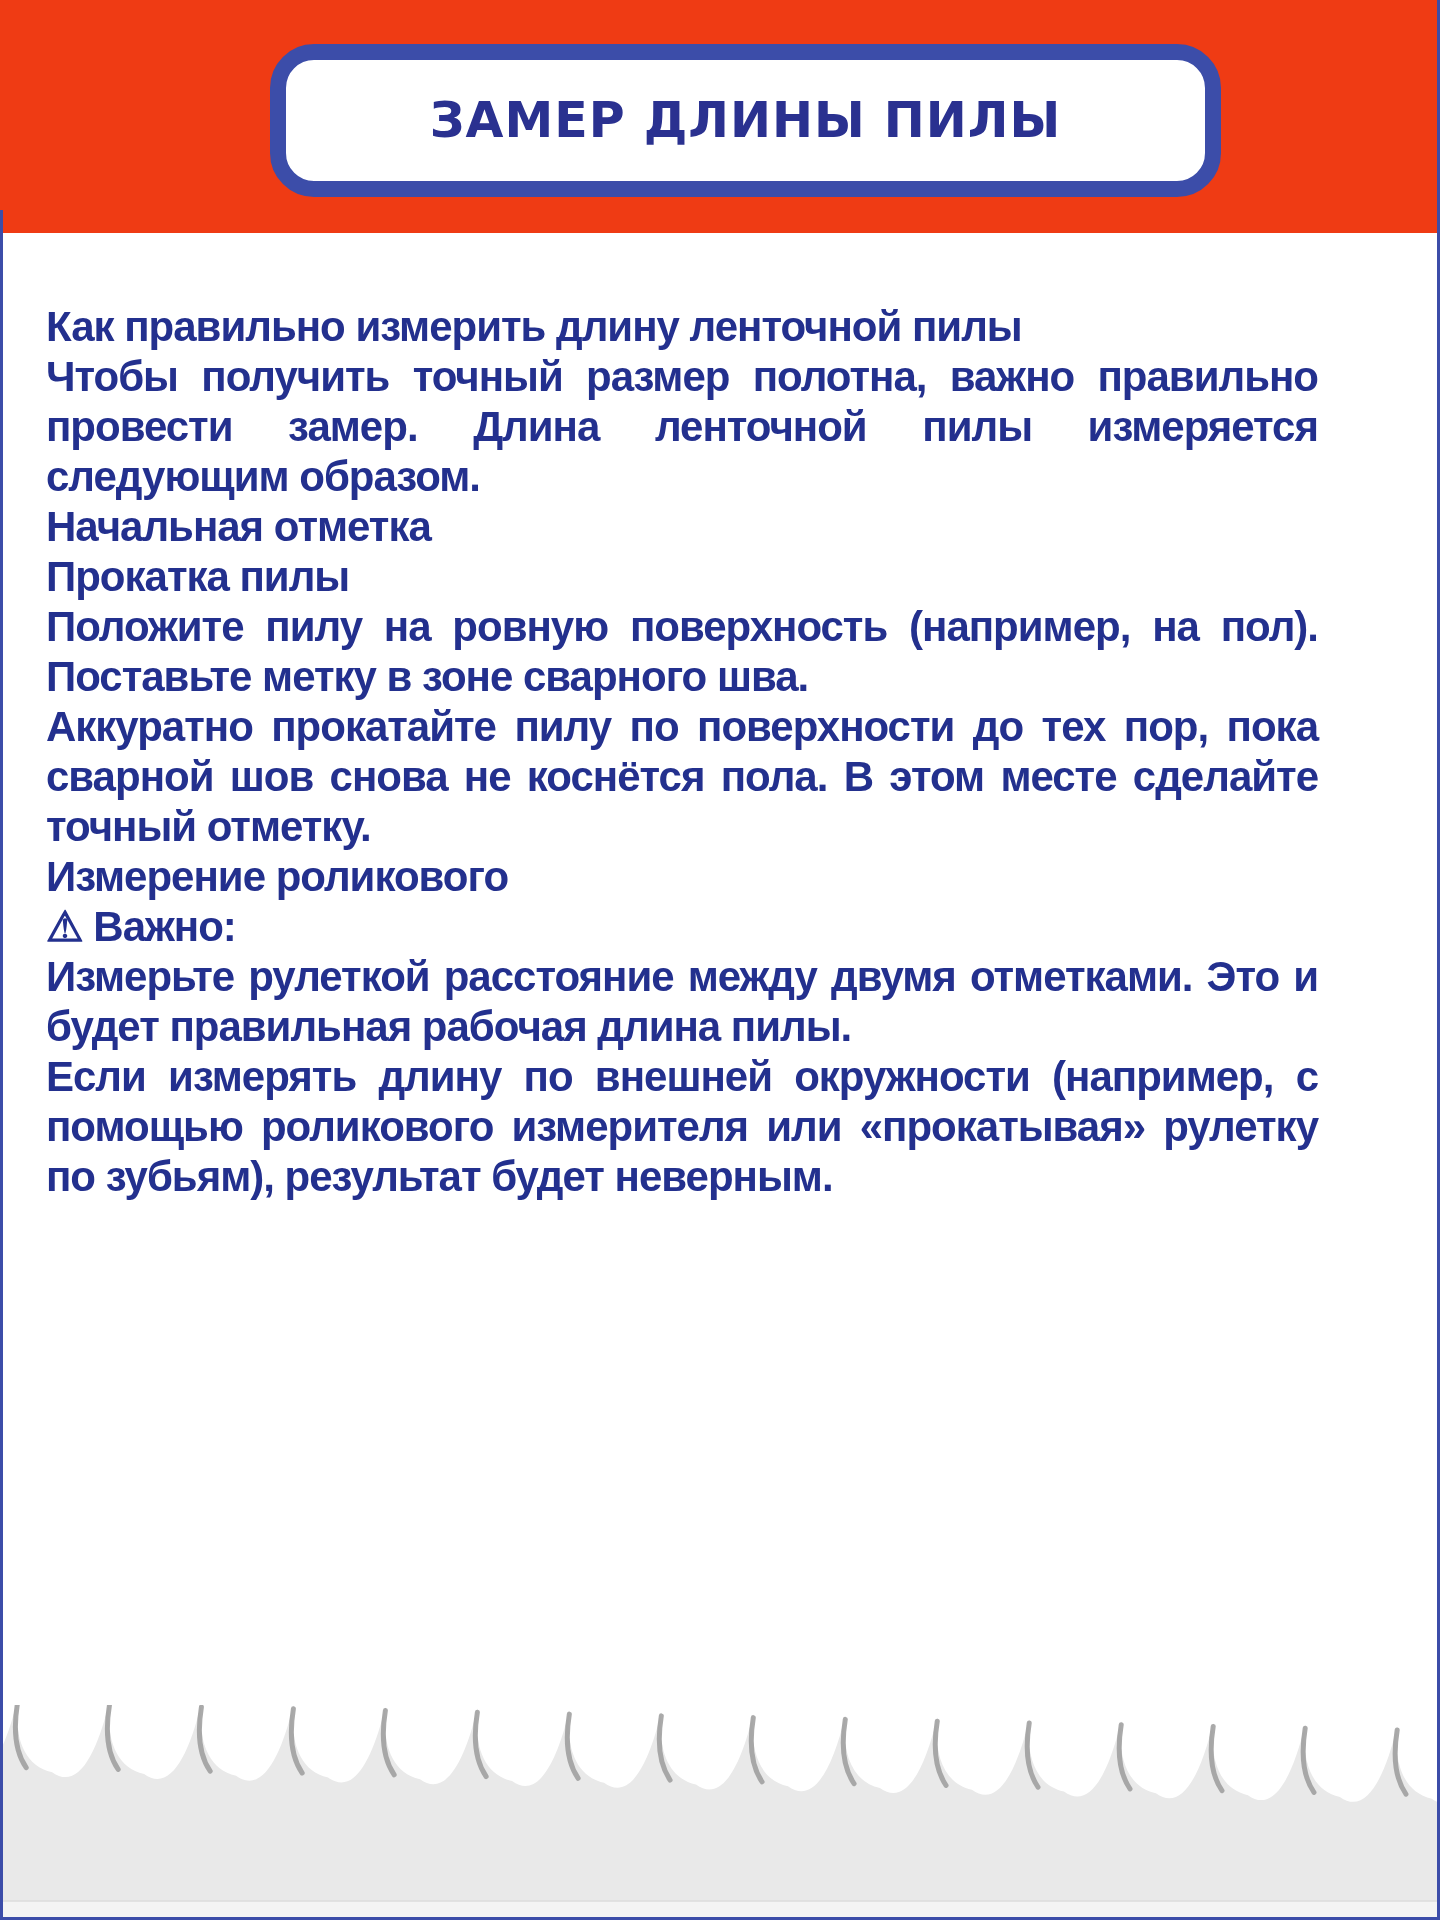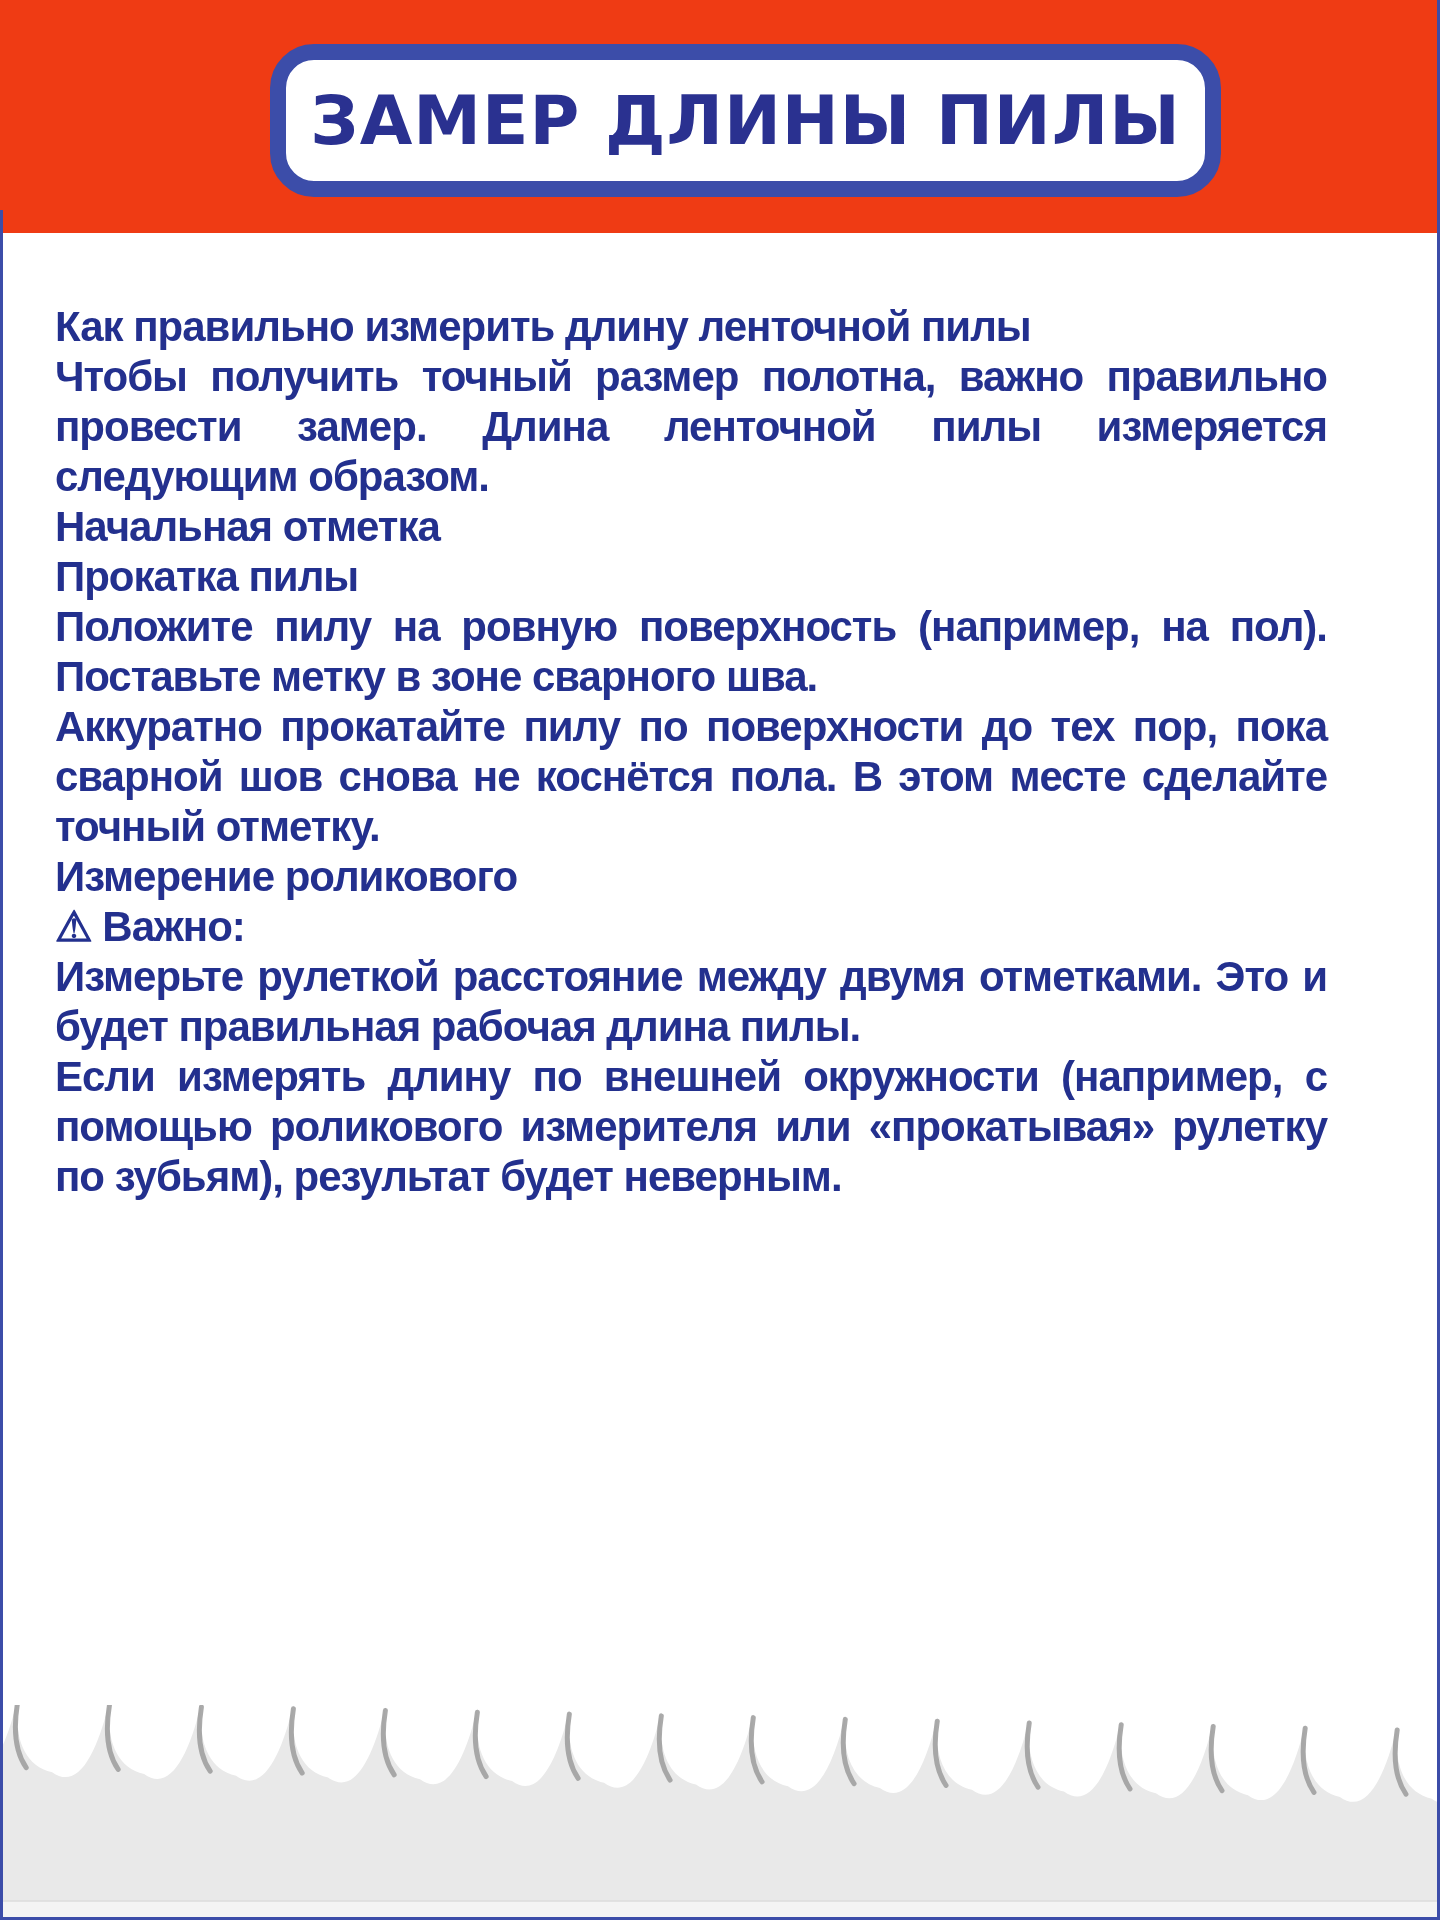--- a/index.html
+++ b/index.html
@@ -22,34 +22,34 @@
     width:951px;height:153px;
     box-sizing:border-box;
     background:#ffffff;
     border:16px solid #3C4DA9;
     border-radius:44px;
     display:flex;align-items:center;justify-content:center;
   }
   .title-text{
     font-family:"DejaVu Sans","Liberation Sans",sans-serif;
     font-weight:800;
-    font-size:68px;
+    font-size:49px;
     letter-spacing:1px;
     color:#2A3190;
     white-space:nowrap;
   }
   
   .edge{position:absolute;background:#3C4DA9;z-index:30;}
   .edge-right{top:0;right:0;width:3px;height:100%;}
   .edge-left{top:210px;left:0;width:3px;bottom:0;}
   .edge-bottom{left:0;bottom:0;width:100%;height:3px;}
   
   .content{
     position:absolute;
-    left:55px;top:302px;
+    left:46px;top:302px;
     width:1272px;
     color:#23308E;
     font-size:42px;
     line-height:50px;
     font-weight:bold;
     letter-spacing:-1px;
     text-align:justify;
   }
   .content p{margin:0;}
   

